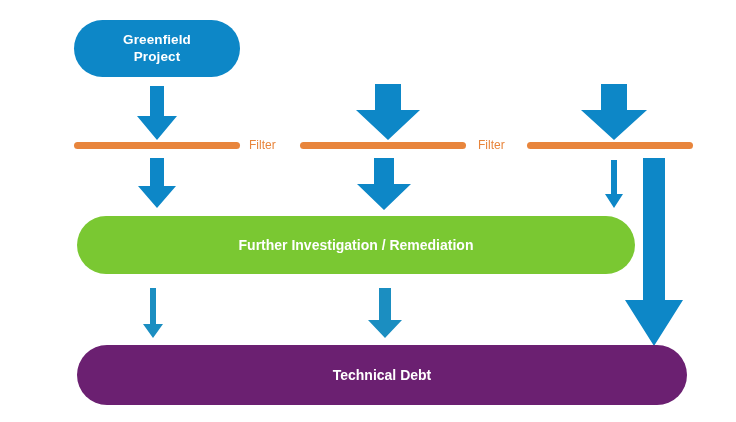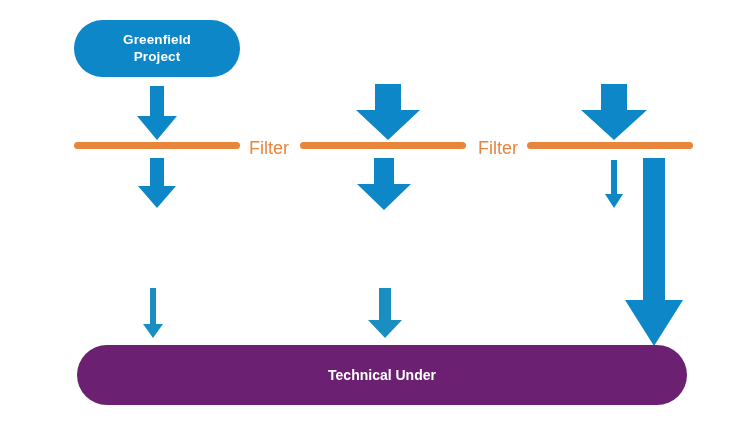--- a/index.html
+++ b/index.html
@@ -54,21 +54,21 @@
     user-select: none;
   }
   
   .filter-bar {
     position: absolute;
     height: 7px;
     border-radius: 4px;
   }
   .filter-label {
     position: absolute;
-    font-size: 18px;
+    font-size: 12px;
     font-weight: normal;
     white-space: nowrap;
     user-select: none;
   }
   
   .arrow {
     position: absolute;
   }
   .arrow svg {
     display: block;
@@ -133,30 +133,33 @@
       <polygon points="8,0 14,0 14,34 20,34 11,48 2,34 8,34" fill="#0d87c7"></polygon>
     </svg>
   </div>
 
   <div class="arrow" style="left:607px; top:158px; width:62px; height:190px;">
     <svg viewBox="0 0 62 190" preserveAspectRatio="none" aria-hidden="true">
       <polygon points="19,0 41,0 41,142 59,142 30,188 1,142 19,142" fill="#0d87c7"></polygon>
     </svg>
   </div>
 
+  <div class="stage-bar" style="left:60px; top:216px; width:558px; height:58px; background:#7ac832;">
+    <span>Further Investigation / Remediation</span>
+  </div>
 
   <div class="arrow" style="left:124px; top:288px; width:24px; height:52px;">
     <svg viewBox="0 0 24 52" preserveAspectRatio="none" aria-hidden="true">
       <polygon points="9,0 15,0 15,36 22,36 12,50 2,36 9,36" fill="#1b8ec1"></polygon>
     </svg>
   </div>
 
   <div class="arrow" style="left:348px; top:288px; width:40px; height:52px;">
     <svg viewBox="0 0 40 52" preserveAspectRatio="none" aria-hidden="true">
       <polygon points="14,0 26,0 26,32 37,32 20,50 3,32 14,32" fill="#1b8ec1"></polygon>
     </svg>
   </div>
 
   <div class="stage-bar" style="left:60px; top:345px; width:610px; height:60px; background:#6b2071;">
-    <span>Technical Under</span>
+    <span>Technical Debt</span>
   </div>
 
 </div>
 
 </body></html>

